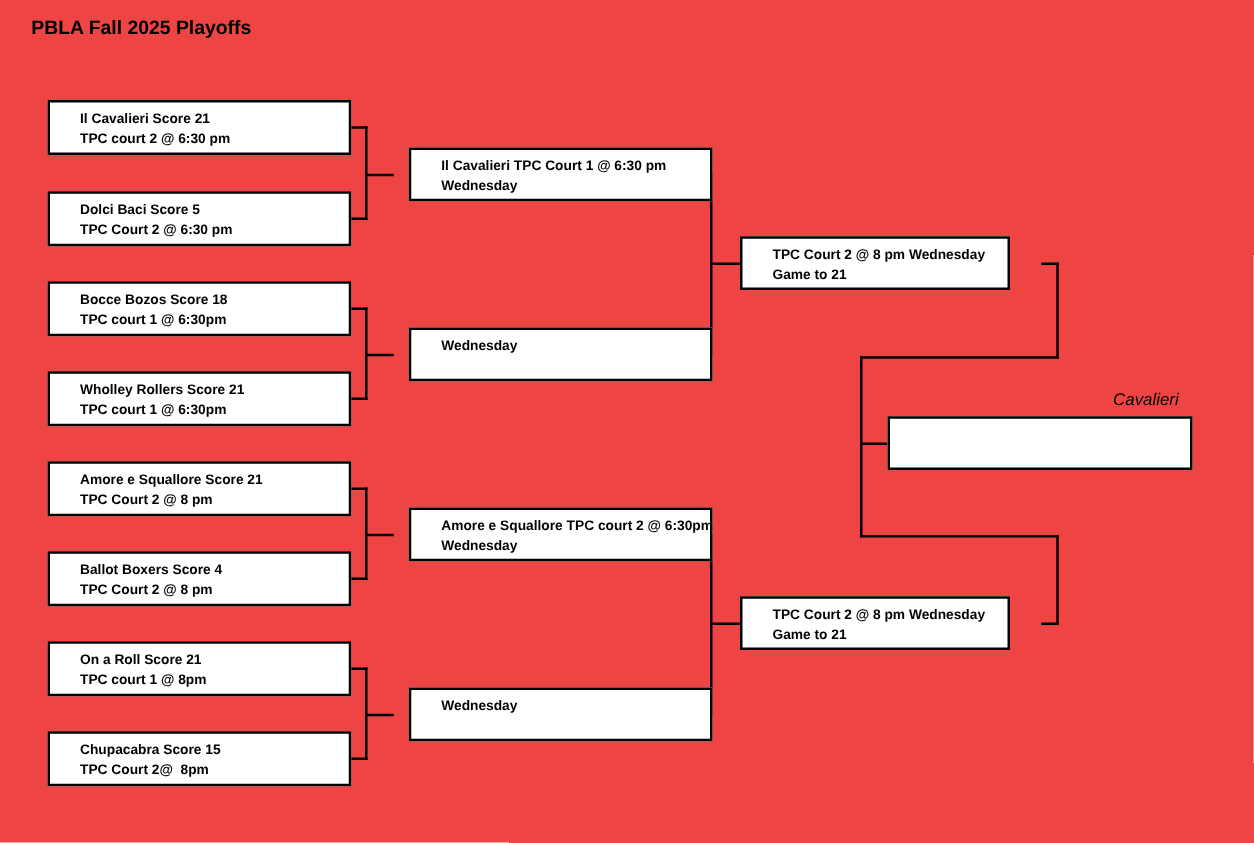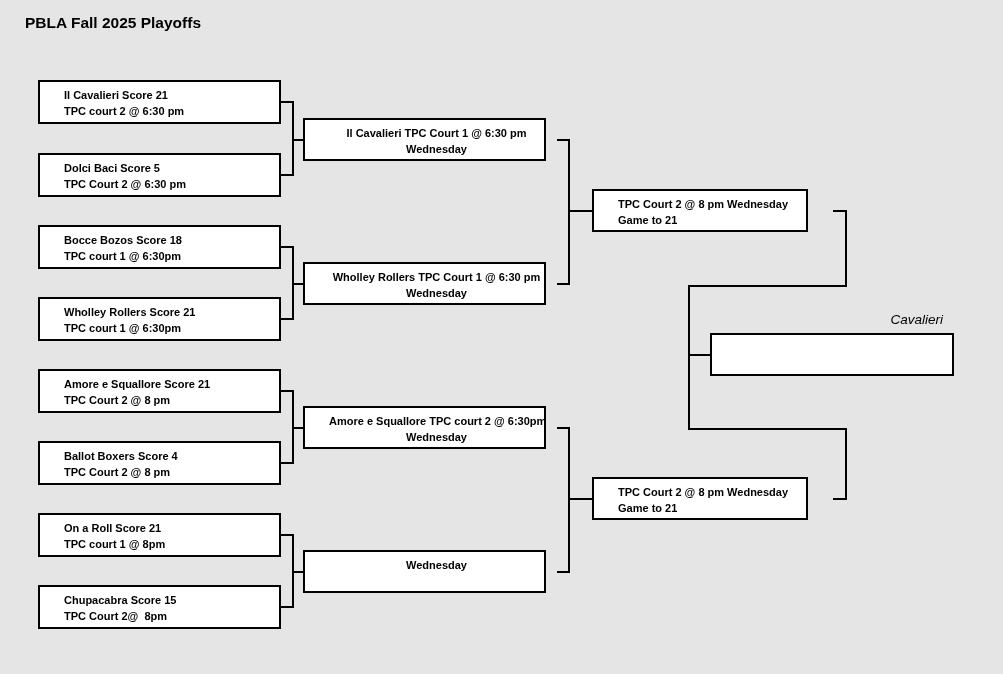--- a/index.html
+++ b/index.html
@@ -1,19 +1,19 @@
 <!DOCTYPE html>
 <html><head>
 <meta charset="utf-8">
 <style>
   html,body{margin:0;padding:0;background:#ffffff;}
   .stage{
     position:relative;
     width:1003px;height:674px;
-    background:#e5e5e5;
+    background:#ef4444;
     font-family:"Liberation Sans", sans-serif;
     color:#000;
     overflow:hidden;
   }
   .page-title{
     position:absolute;left:25px;top:14px;
     font-size:15.5px;font-weight:bold;color:#000;
   }
   .champions-label{
     position:absolute;left:800px;top:312px;width:143px;
@@ -29,21 +29,21 @@
   }
   .box span{
     display:block;
     font-size:11px;
     font-weight:bold;
     line-height:16px;
     white-space:pre;
     color:#000;
   }
   .r1{left:38px;width:243px;height:44px;}
-  .r2{left:303px;width:243px;height:43px;text-align:center;}
+  .r2{left:327px;width:243px;height:43px;}
   .sf{left:592px;width:216px;height:43px;}
   .fin{left:710px;width:244px;height:43px;}
   .hl,.vl{position:absolute;background:#000;z-index:1;}
   .hl{height:2px;}
   .vl{width:2px;}
 </style>
 </head>
 <body>
 
 <div class="stage">
@@ -82,21 +82,20 @@
   <div class="box r1" style="top:585px">
     <span>Chupacabra Score 15</span>
     <span>TPC Court 2@  8pm</span>
   </div>
 
   <div class="box r2" style="top:118px">
     <span>Il Cavalieri TPC Court 1 @ 6:30 pm</span>
     <span>Wednesday</span>
   </div>
   <div class="box r2" style="top:262px">
-    <span>Wholley Rollers TPC Court 1 @ 6:30 pm</span>
     <span>Wednesday</span>
   </div>
   <div class="box r2" style="top:406px">
     <span>Amore e Squallore TPC court 2 @ 6:30pm</span>
     <span>Wednesday</span>
   </div>
   <div class="box r2" style="top:550px">
     <span>Wednesday</span>
   </div>
 

